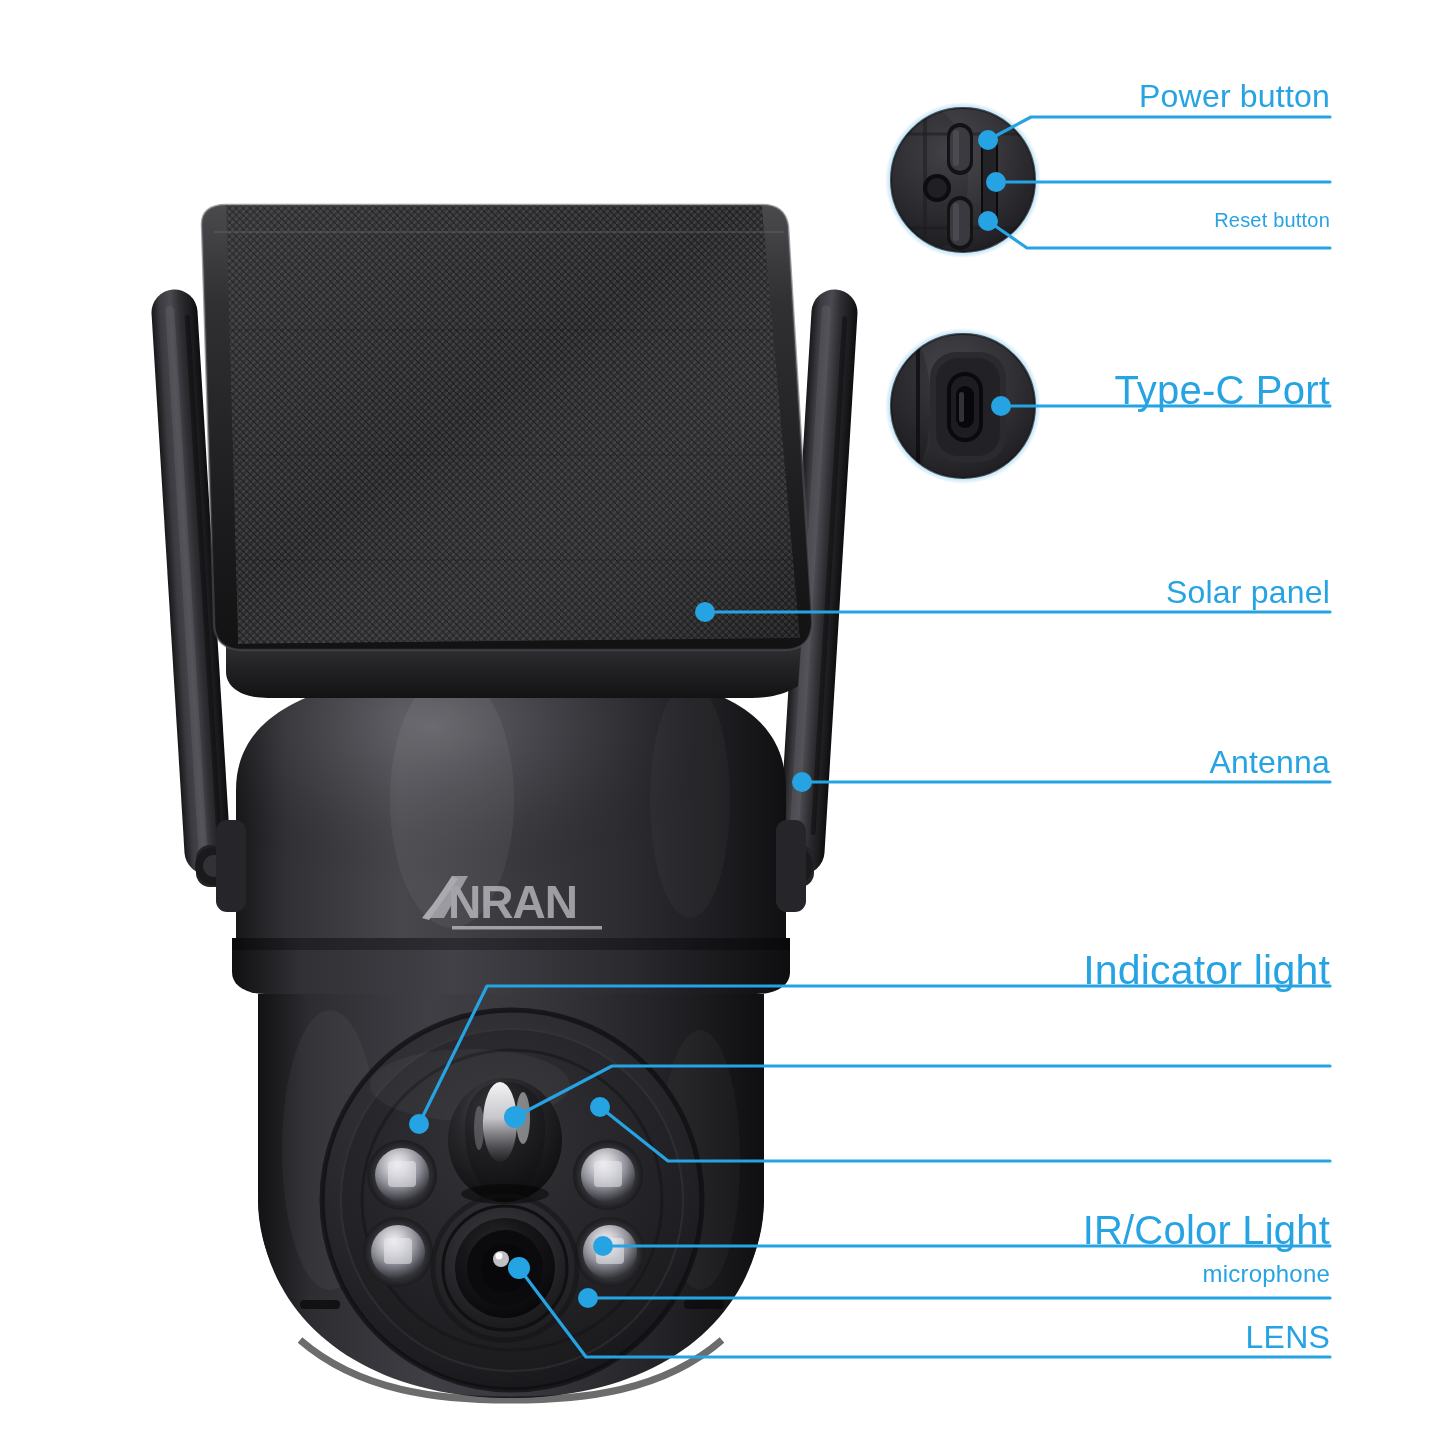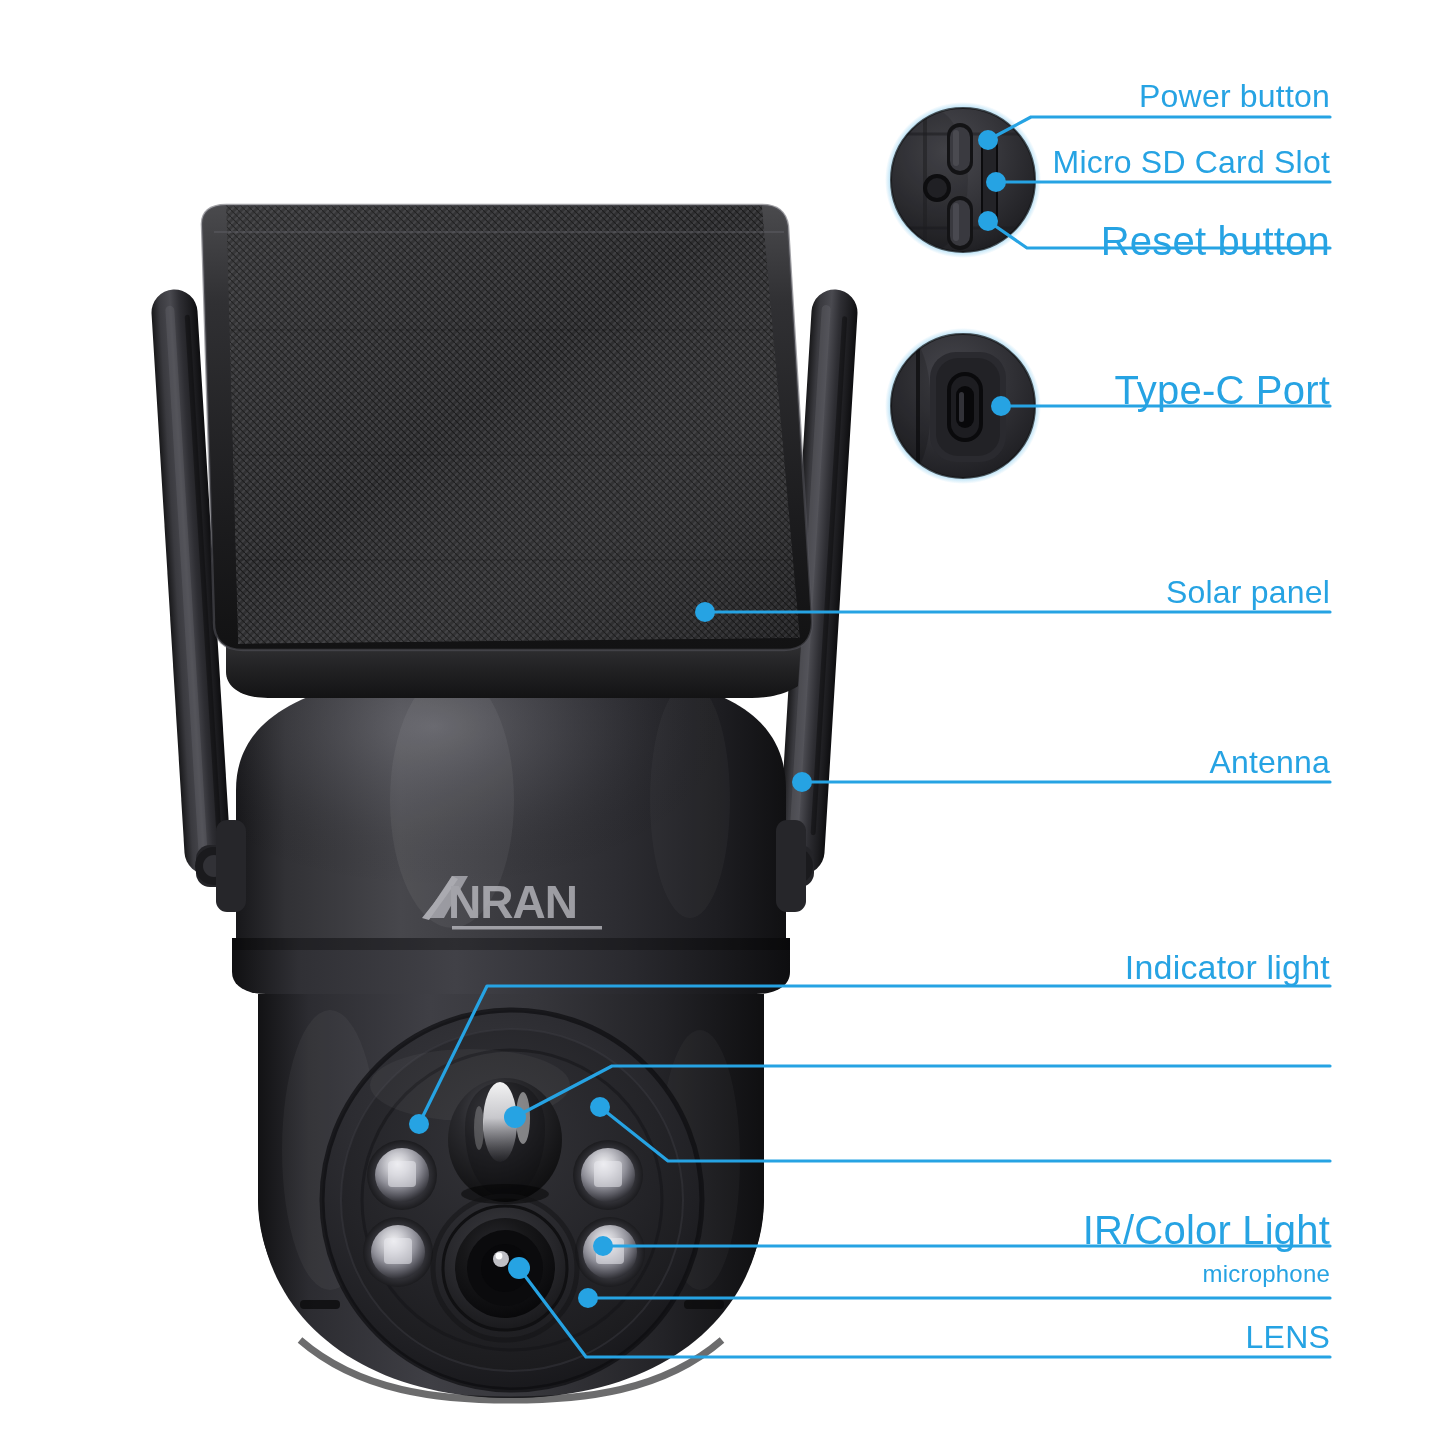--- a/index.html
+++ b/index.html
@@ -420,31 +420,30 @@
       <circle cx="515" cy="1117" r="11"></circle>
       <circle cx="600" cy="1107" r="10"></circle>
       <circle cx="603" cy="1246" r="10"></circle>
       <circle cx="588" cy="1298" r="10"></circle>
       <circle cx="519" cy="1268" r="11"></circle>
     </g>
   </svg>
 
   <div class="callout-label cl-right" style="right:115px; top:80px; font-size:32px;">Power button</div>
 
-  <div class="callout-label cl-right" style="right:115px; top:146px; font-size:32px;">Micro SD Card Slot</div>
-
-  <div class="callout-label cl-right" style="right:115px; top:221px; font-size:40px;">Reset button</div>
+
+  <div class="callout-label cl-right" style="right:115px; top:210px; font-size:20px;">Reset button</div>
 
   <div class="callout-label cl-right" style="right:115px; top:370px; font-size:40px;">Type-C Port</div>
 
   <div class="callout-label cl-right" style="right:115px; top:576px; font-size:32px;">Solar panel</div>
 
   <div class="callout-label cl-right" style="right:115px; top:746px; font-size:32px;">Antenna</div>
 
-  <div class="callout-label cl-right" style="right:115px; top:950px; font-size:34px;">Indicator light</div>
+  <div class="callout-label cl-right" style="right:115px; top:950px; font-size:41px;">Indicator light</div>
 
 
 
   <div class="callout-label cl-right" style="right:115px; top:1210px; font-size:40px;">IR/Color Light</div>
 
   <div class="callout-label cl-right" style="right:115px; top:1262px; font-size:24px;">microphone</div>
 
   <div class="callout-label cl-right" style="right:115px; top:1321px; font-size:32px;">LENS</div>
 
 </div>

